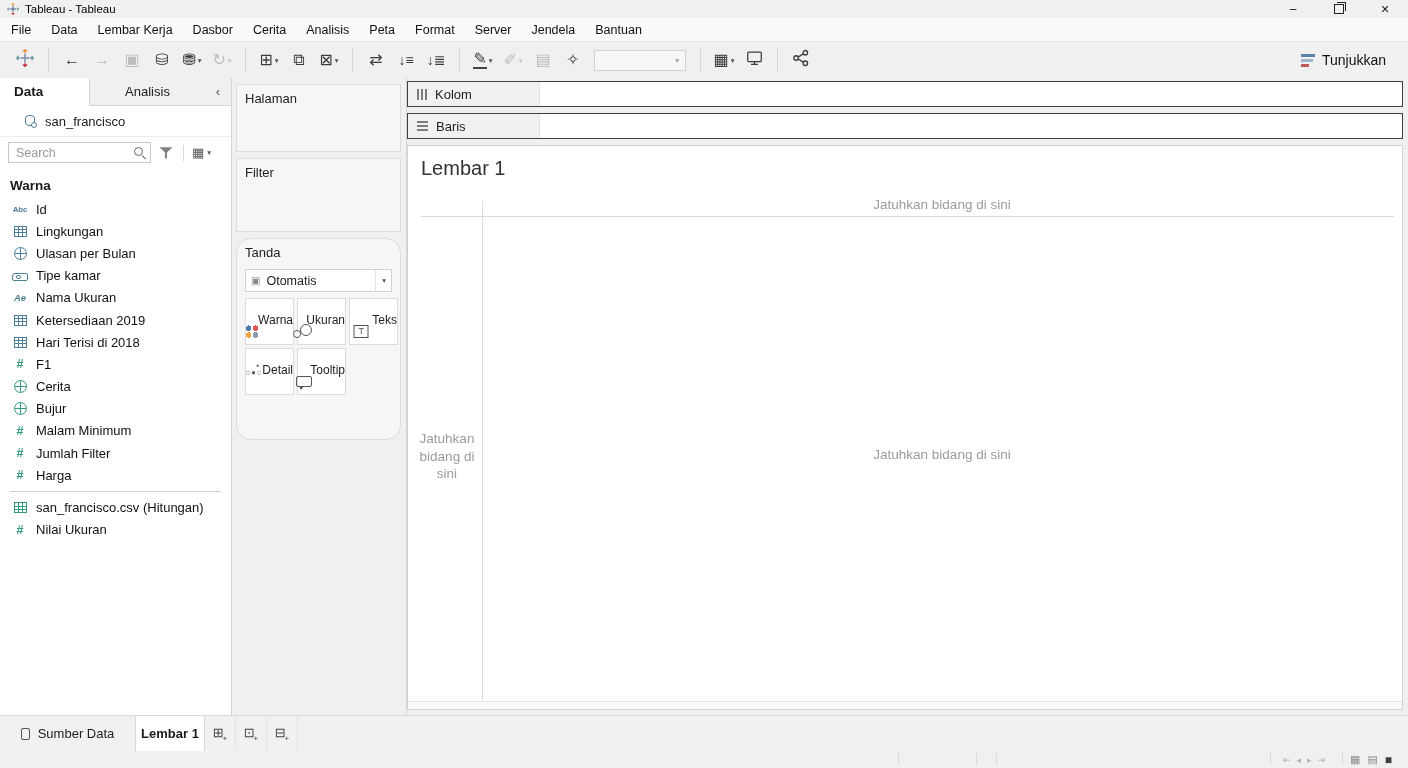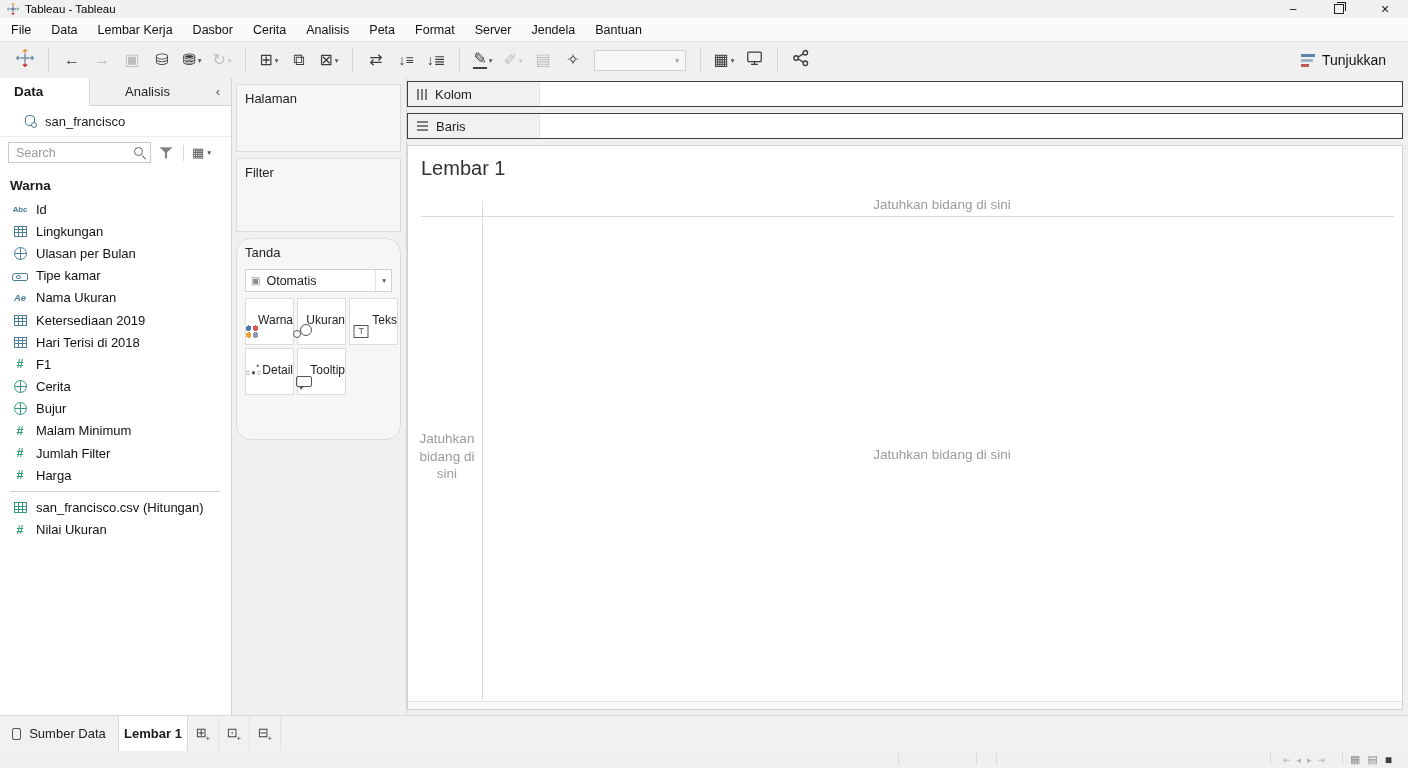--- a/index.html
+++ b/index.html
@@ -117,21 +117,21 @@
   .sheet-title{position:absolute;left:13px;top:11px;font-size:20px;color:#323232;}
   .vline{position:absolute;left:74px;top:55px;bottom:9px;width:1px;background:#dadada;}
   .hline{position:absolute;top:70px;left:13px;right:8px;height:1px;background:#dadada;}
   .drop-top{position:absolute;left:74px;right:0;top:51px;text-align:center;font-size:13.5px;color:#9b9b9b;}
   .drop-left{position:absolute;left:7px;width:64px;top:284px;text-align:center;font-size:13.5px;color:#9b9b9b;line-height:17.5px;}
   .drop-center{position:absolute;left:74px;right:0;top:301px;text-align:center;font-size:13.5px;color:#9b9b9b;}
   .hscroll{position:absolute;left:0;right:0;bottom:0;height:7px;background:#fafafa;border-top:1px solid #e4e4e4;}
 
   
   .sheetbar{position:absolute;left:0;right:0;bottom:17px;height:36px;background:#f1f1f1;border-top:1px solid #dadada;box-sizing:border-box;display:flex;align-items:stretch;}
-  .ds-tab{width:118px;display:flex;align-items:center;justify-content:center;gap:8px;font-size:13px;color:#222;}
+  .ds-tab{width:135px;display:flex;align-items:center;justify-content:center;gap:8px;font-size:13px;color:#222;}
   .ds-ic{position:relative;width:9px;height:12px;flex:none;}
   .ds-ic::before{content:"";position:absolute;inset:0;border:1.1px solid #555;border-radius:2px/3px;}
   .sheet-tab{width:68px;background:#fff;border-left:1px solid #d9d9d9;border-right:1px solid #d9d9d9;display:flex;align-items:center;justify-content:center;font-size:13px;font-weight:bold;}
   .nbtn{width:31px;display:flex;align-items:center;justify-content:center;border-right:1px solid #e3e3e3;color:#444;}
   .nbtn .g{font-size:13px;}
   .nbtn .g::after{content:"+";font-size:8px;vertical-align:-4px;margin-left:-1px;color:#444;}
 
   
   .statusbar{position:absolute;left:0;right:0;bottom:0;height:17px;background:#f0f0f0;}
   .sdiv{position:absolute;top:2px;height:12px;width:1px;background:#dadada;}

